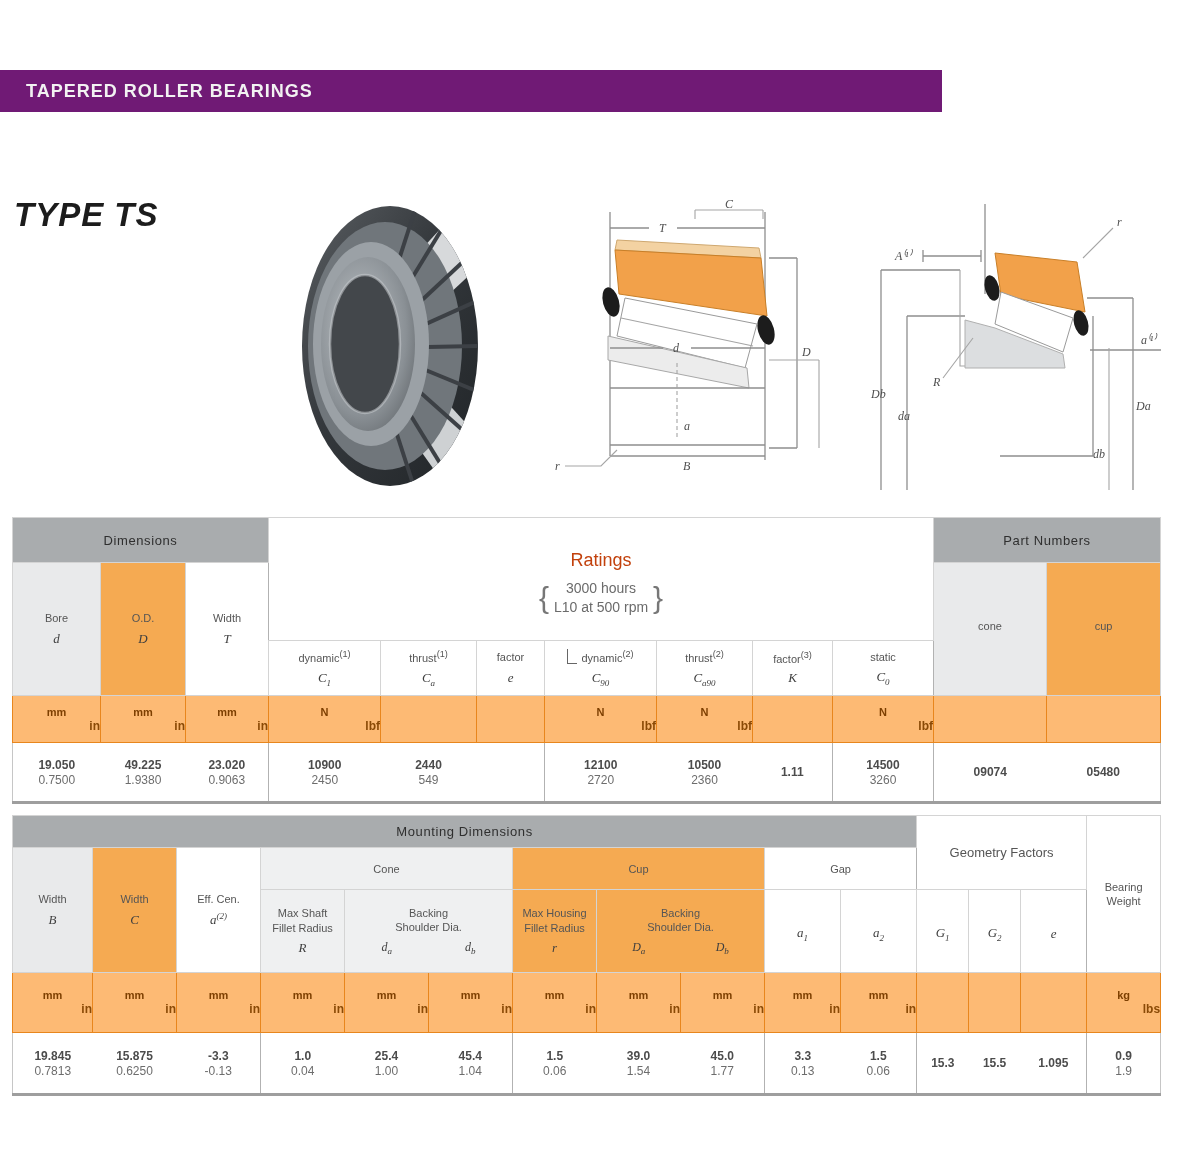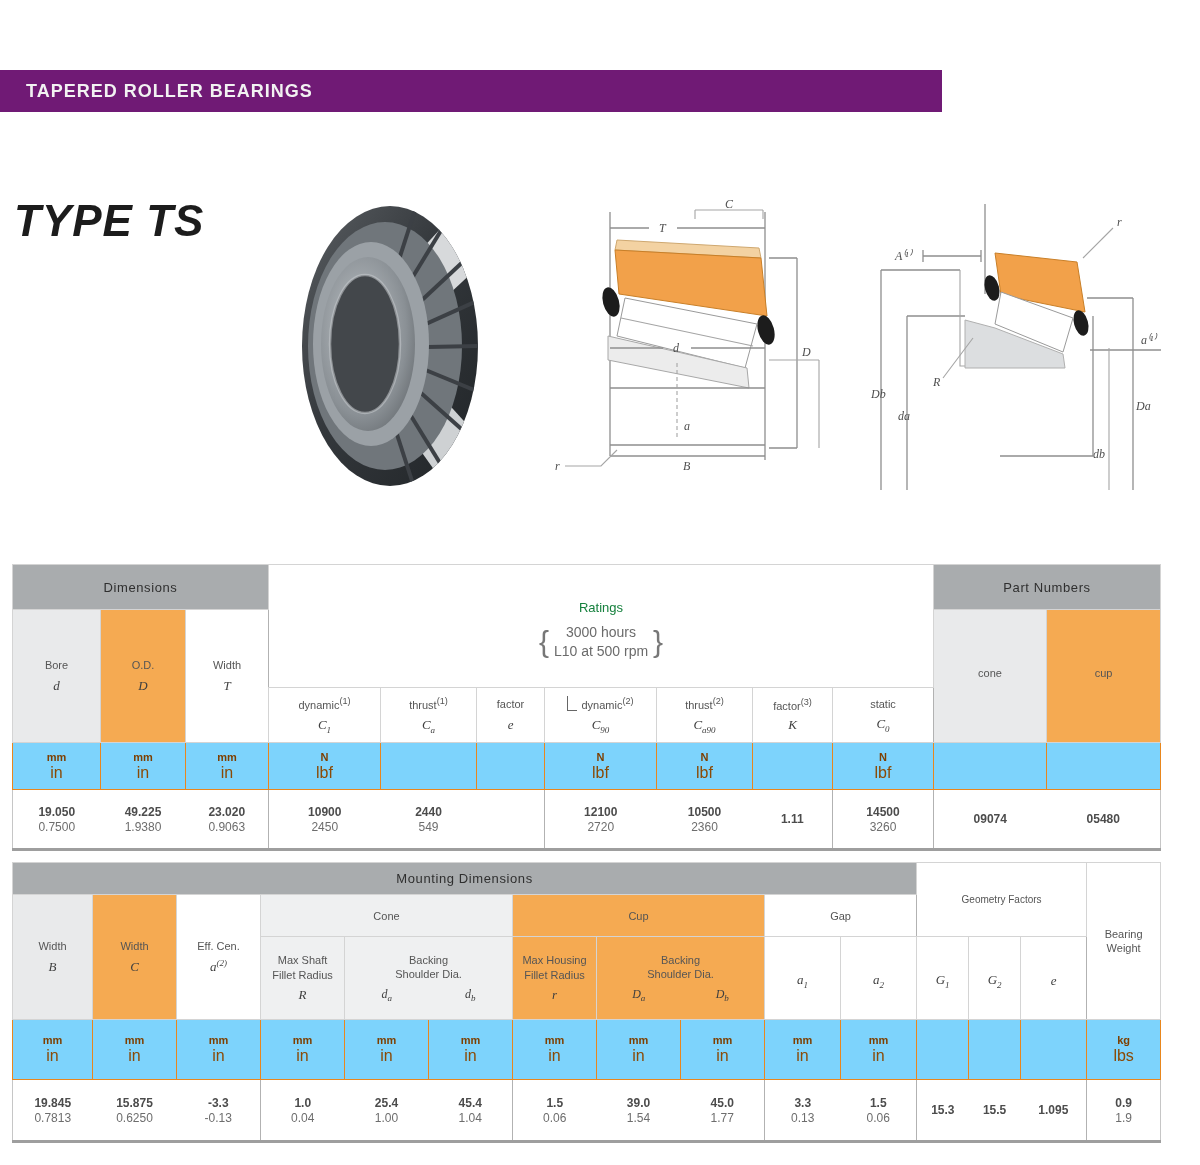--- a/index.html
+++ b/index.html
@@ -5,52 +5,52 @@
   html,body{margin:0;padding:0;background:#fff;}
   #page{position:relative;width:1200px;height:1165px;background:#fff;overflow:hidden;
         font-family:"Liberation Sans",sans-serif;}
   
   .bar-black{position:absolute;left:0;top:70px;width:942px;height:42px;background:#701a75;
              color:#f2f2f2;font-weight:bold;font-size:18px;letter-spacing:1px;
              display:flex;align-items:center;padding-left:26px;box-sizing:border-box;}
   .bar-gray{position:absolute;left:0;top:112px;width:1162px;height:40px;background:#d7d7d7;
             color:#2b2b2b;font-weight:bold;font-size:15px;letter-spacing:.5px;
             display:flex;align-items:center;padding-left:26px;box-sizing:border-box;}
-  .type-title{position:absolute;left:14px;top:196px;font-size:44px;font-weight:bold;
+  .type-title{position:absolute;left:14px;top:196px;font-size:33px;font-weight:bold;
               font-style:italic;color:#1c1c1c;letter-spacing:1px;}
   .fig{position:absolute;}
   .fig svg{display:block;}
   .dimline{stroke:#8f8f8f;stroke-width:1.3;fill:none;}
   .dimline2{stroke:#a5a5a5;stroke-width:1.1;fill:none;}
   .dlabel{font-family:"Liberation Serif",serif;font-style:italic;font-size:12px;fill:#4f4f4f;}
   
   .spec{position:absolute;border-collapse:collapse;table-layout:fixed;background:#fff;
-        border:1px solid #c6c6c6;border-bottom:3px solid #9e9e9e;margin-top:47px;}
+        border:1px solid #c6c6c6;border-bottom:3px solid #9e9e9e;}
   .spec th,.spec td{border:1px solid #d4d4d4;padding:0;text-align:center;vertical-align:middle;
         font-weight:normal;overflow:hidden;}
   .grp{background:#a9acae;color:#2f2f2f;font-weight:bold;font-size:13px;letter-spacing:.6px;border-color:#9b9b9b;}
   .bg-g{background:#e9eaeb;}
   .bg-lg{background:#eff0f1;}
   .bg-o{background:#f5aa52;}
   .bg-w{background:#fff;}
   .cl{font-size:11px;color:#555;line-height:1.3;}
   .cs{font-size:13px;color:#3f3f3f;font-style:italic;font-family:"Liberation Serif",serif;margin-top:5px;}
   .cs sub,.cs sup,.syms sub,.syms sup{font-size:9px;}
   .ratings{background:#fff;vertical-align:top;}
-  .rt{font-size:13px;color:#15803d;margin-top:9px;}
+  .rt{font-size:18px;color:#c2410c;margin-top:9px;}
   .note{display:flex;align-items:center;justify-content:center;gap:5px;margin-top:8px;}
   .note .br{font-size:30px;color:#777;font-weight:normal;line-height:1;}
   .note .nl{font-size:14px;color:#6b6b6b;line-height:1.35;}
   .sg{font-size:11px;color:#555;}
-  .geo{background:#fff;font-size:10px;color:#555;border-color:#b9b9b9;}
+  .geo{background:#fff;font-size:13px;color:#555;border-color:#b9b9b9;}
   .wt{background:#fff;}
   .syms{display:flex;justify-content:space-around;margin-top:6px;font-style:italic;
         font-family:"Liberation Serif",serif;font-size:12px;color:#3f3f3f;}
-  .u td{background:#7dd3fc;border-color:#e8861d;color:#7d3f00;font-size:11px;font-weight:bold;}
-  .u .u2{font-weight:normal;font-size:16px;color:#8a4a06;margin-top:1px;}
+  .u td{background:#fdba74;border-color:#e8861d;color:#7d3f00;font-size:11px;font-weight:bold;}
+  .u .u2{font-weight:bold;font-size:12px;color:#8a4a06;margin-top:1px;text-align:right;}
   .d td{border:none;font-size:12px;color:#585858;}
   .d td.sepL{border-left:1px solid #cccccc;}
   .sepL{border-left:1px solid #b2b2b2 !important;}
   .d .m{font-weight:bold;color:#4c4c4c;}
   .d .i{color:#6d6d6d;margin-top:1px;}
   .bracket{display:inline-block;width:9px;height:14px;border-left:1.5px solid #666;
            border-bottom:1.5px solid #666;margin-right:4px;vertical-align:-3px;}
   #t1 tr.r1{height:45px;} #t1 tr.r2{height:78px;} #t1 tr.r3{height:55px;}
   #t1 tr.u{height:47px;}  #t1 tr.d{height:60px;}
   #t2 tr.s1{height:32px;} #t2 tr.s2{height:42px;} #t2 tr.s3{height:83px;}

